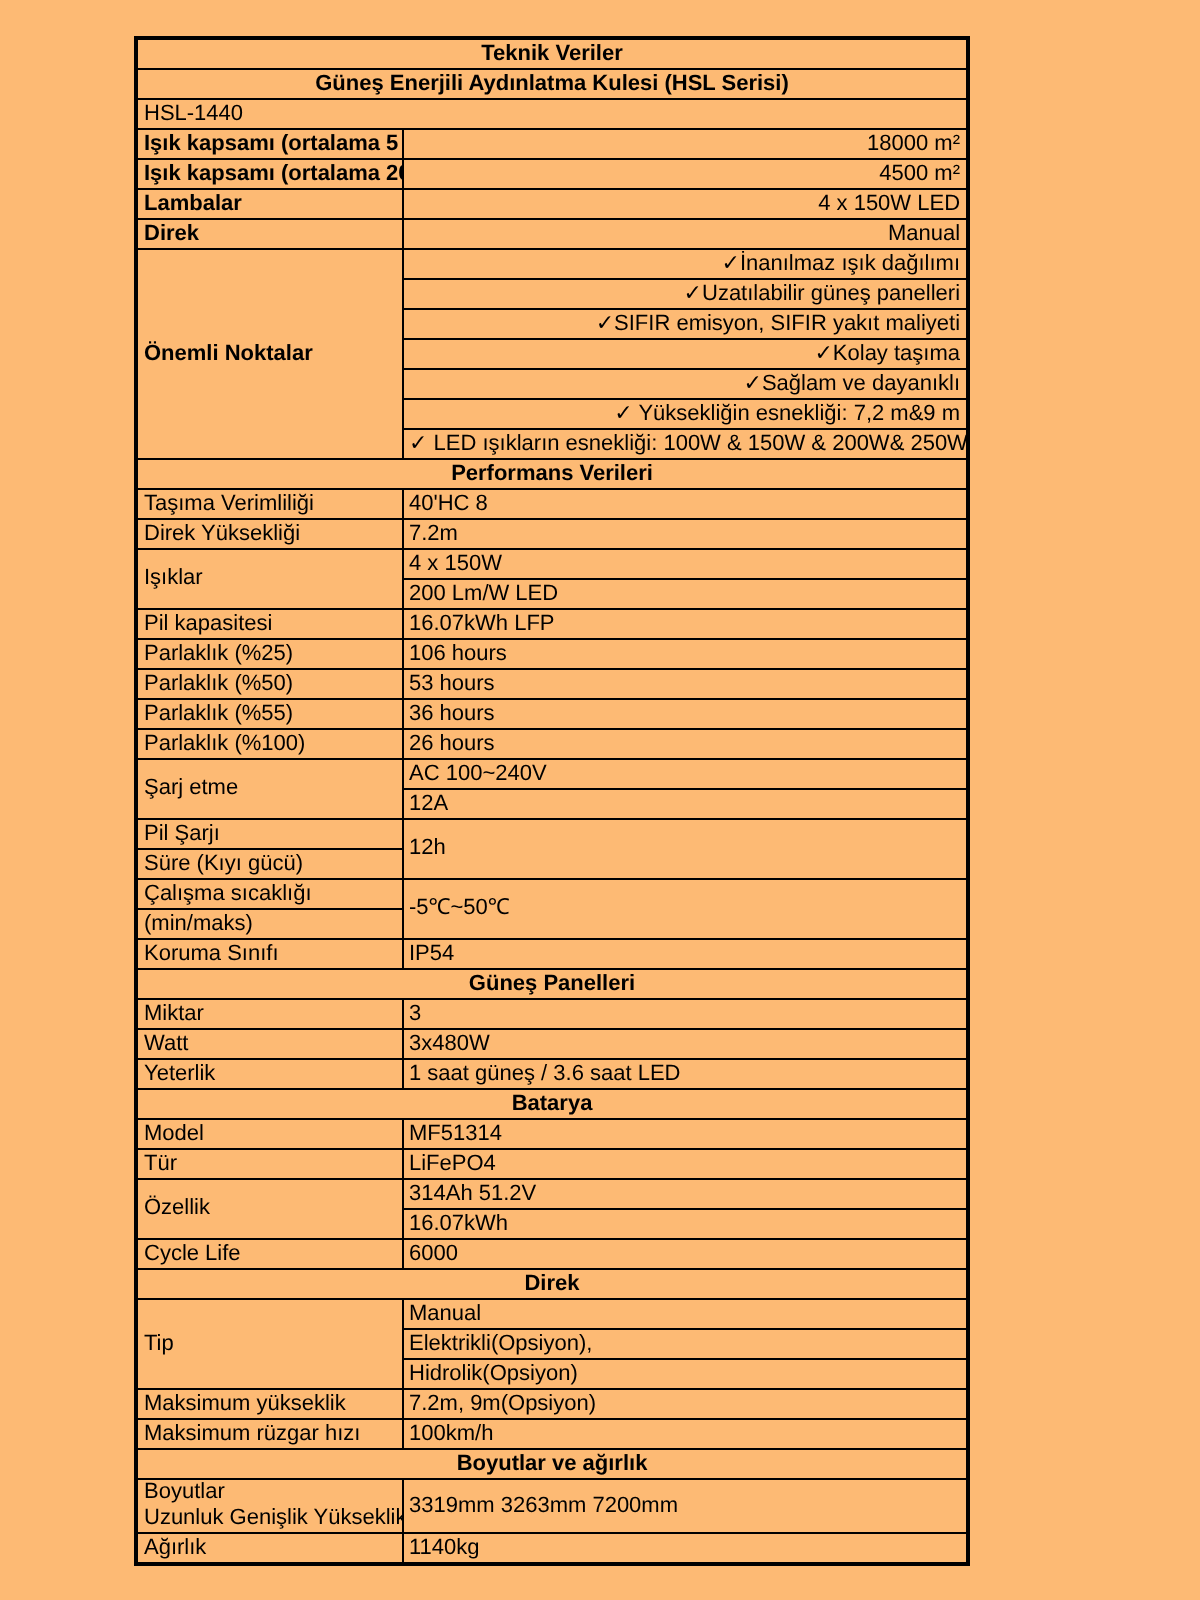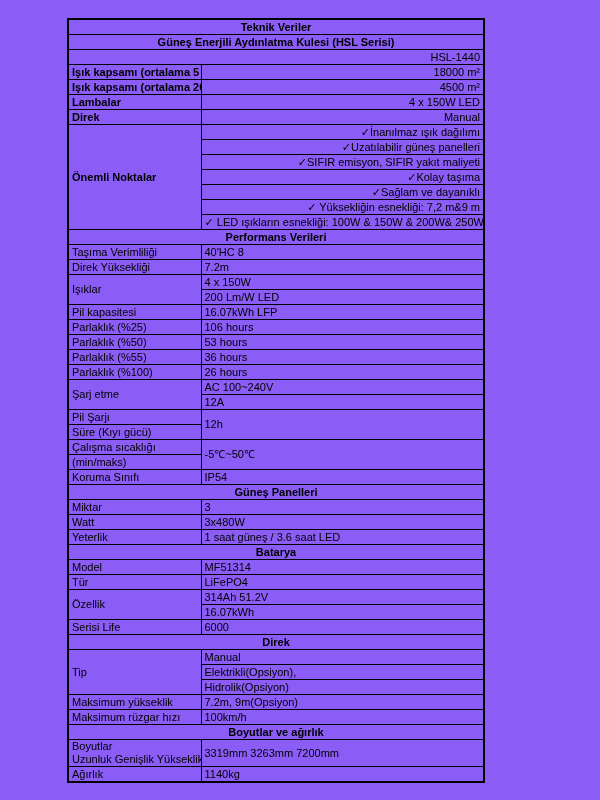--- a/index.html
+++ b/index.html
@@ -1,36 +1,36 @@
 <!DOCTYPE html>
 <html><head>
 <meta charset="utf-8">
 <style>
   html,body{margin:0;padding:0;}
   .page{
-    width:600px;height:800px;background:#8b5cf6;position:relative;
+    width:600px;height:800px;background:#fdba74;position:relative;
     font-family:"Liberation Sans",sans-serif;color:#000;overflow:hidden;text-decoration:underline;
   }
   table.spec{
     position:absolute;left:67px;top:18px;width:416px;
     border-collapse:collapse;table-layout:fixed;
     border:2px solid #000;
   }
   table.spec td{
     border:1px solid #000;
     font-size:11px;line-height:13px;height:14px;
     padding:0 3px;vertical-align:middle;
     overflow:hidden;white-space:nowrap;
   }
   td.title-cell{
     font-size:17px;font-weight:bold;text-align:center;
     height:23px;line-height:23px;
   }
   td.sect{font-weight:bold;text-align:center;margin-left:45px;}
-  td.center{text-align:right;}
+  td.center{text-align:left;}
   td.lbl{}
   td.lbl-b{font-weight:bold;}
   td.val-l{text-align:right;}
   td.val-c{text-align:left;}
   td.dims-label{white-space:normal;line-height:12px;height:26px;}
   td.dims-value{text-align:left;white-space:pre;margin-left:32px;}
   col.c1{width:133px;}
   col.c2{width:283px;}
 </style>
 </head>
@@ -186,21 +186,21 @@
       <td class="val-c">LiFePO4</td>
     </tr>
     <tr>
       <td class="lbl" rowspan="2">Özellik</td>
       <td class="val-c">314Ah 51.2V</td>
     </tr>
     <tr>
       <td class="val-c">16.07kWh</td>
     </tr>
     <tr>
-      <td class="lbl">Serisi Life</td>
+      <td class="lbl">Cycle Life</td>
       <td class="val-c">6000</td>
     </tr>
 
     <tr>
       <td colspan="2" class="sect">Direk</td>
     </tr>
     <tr>
       <td class="lbl" rowspan="3">Tip</td>
       <td class="val-c">Manual</td>
     </tr>

